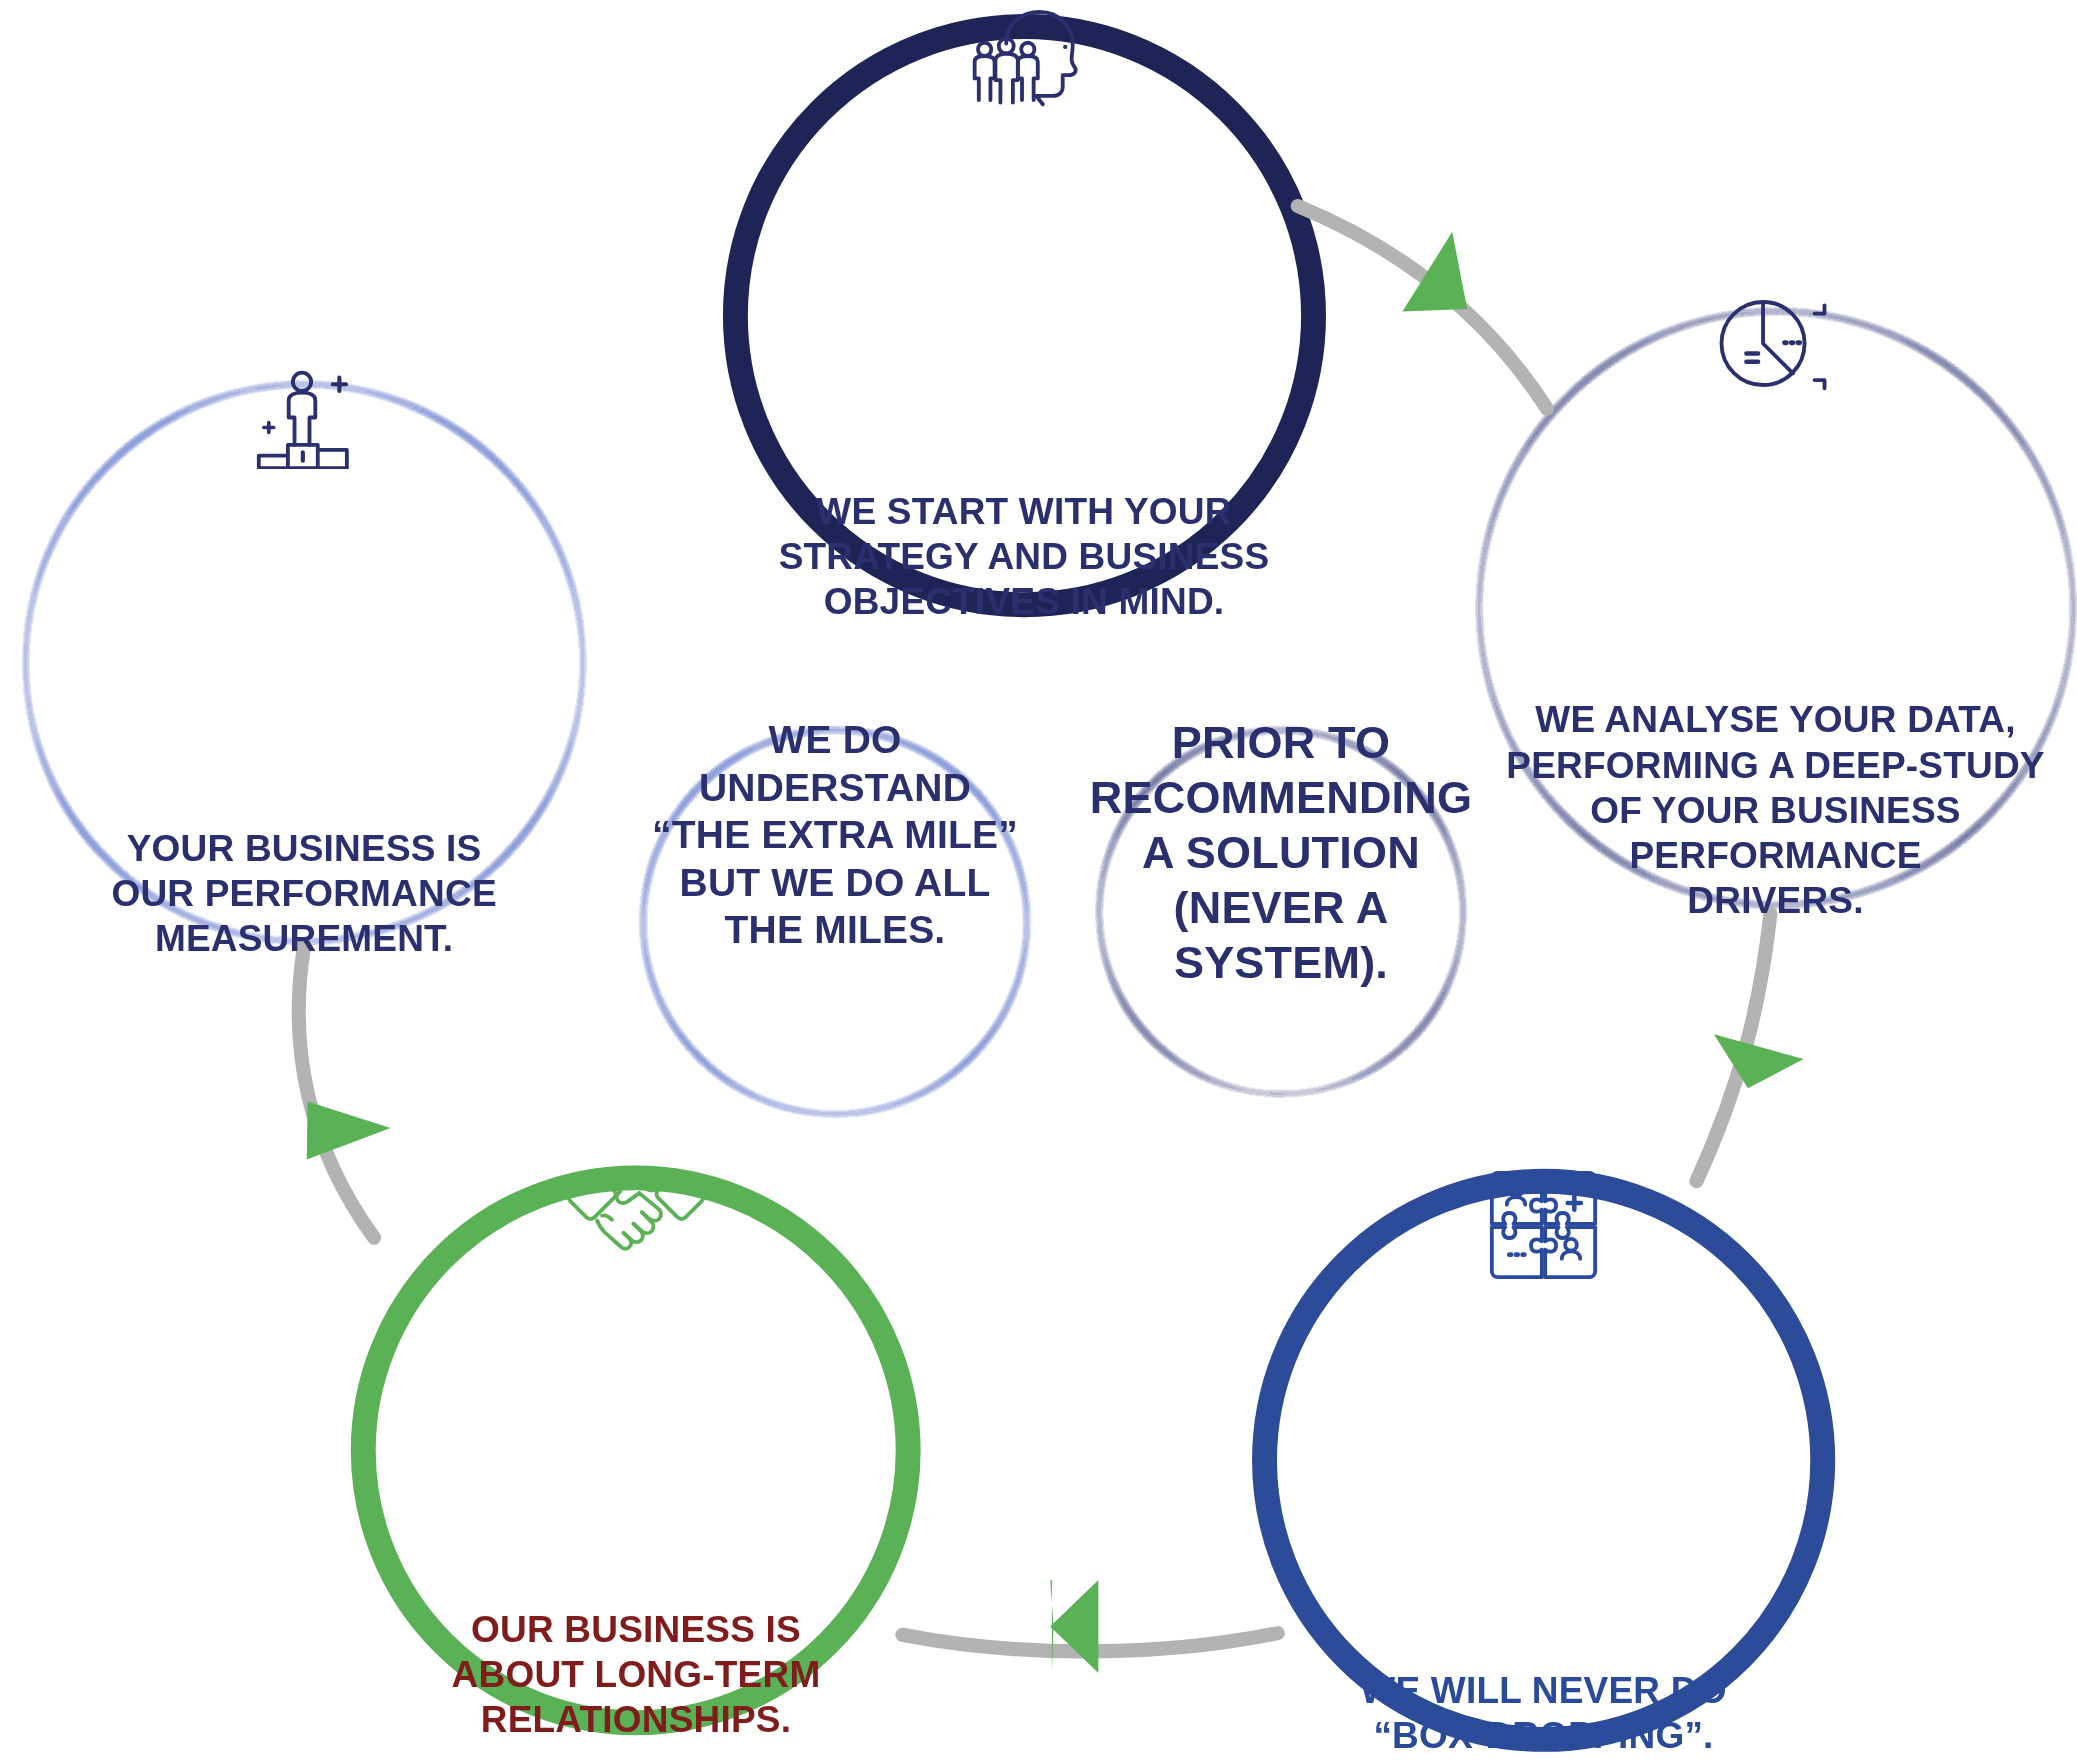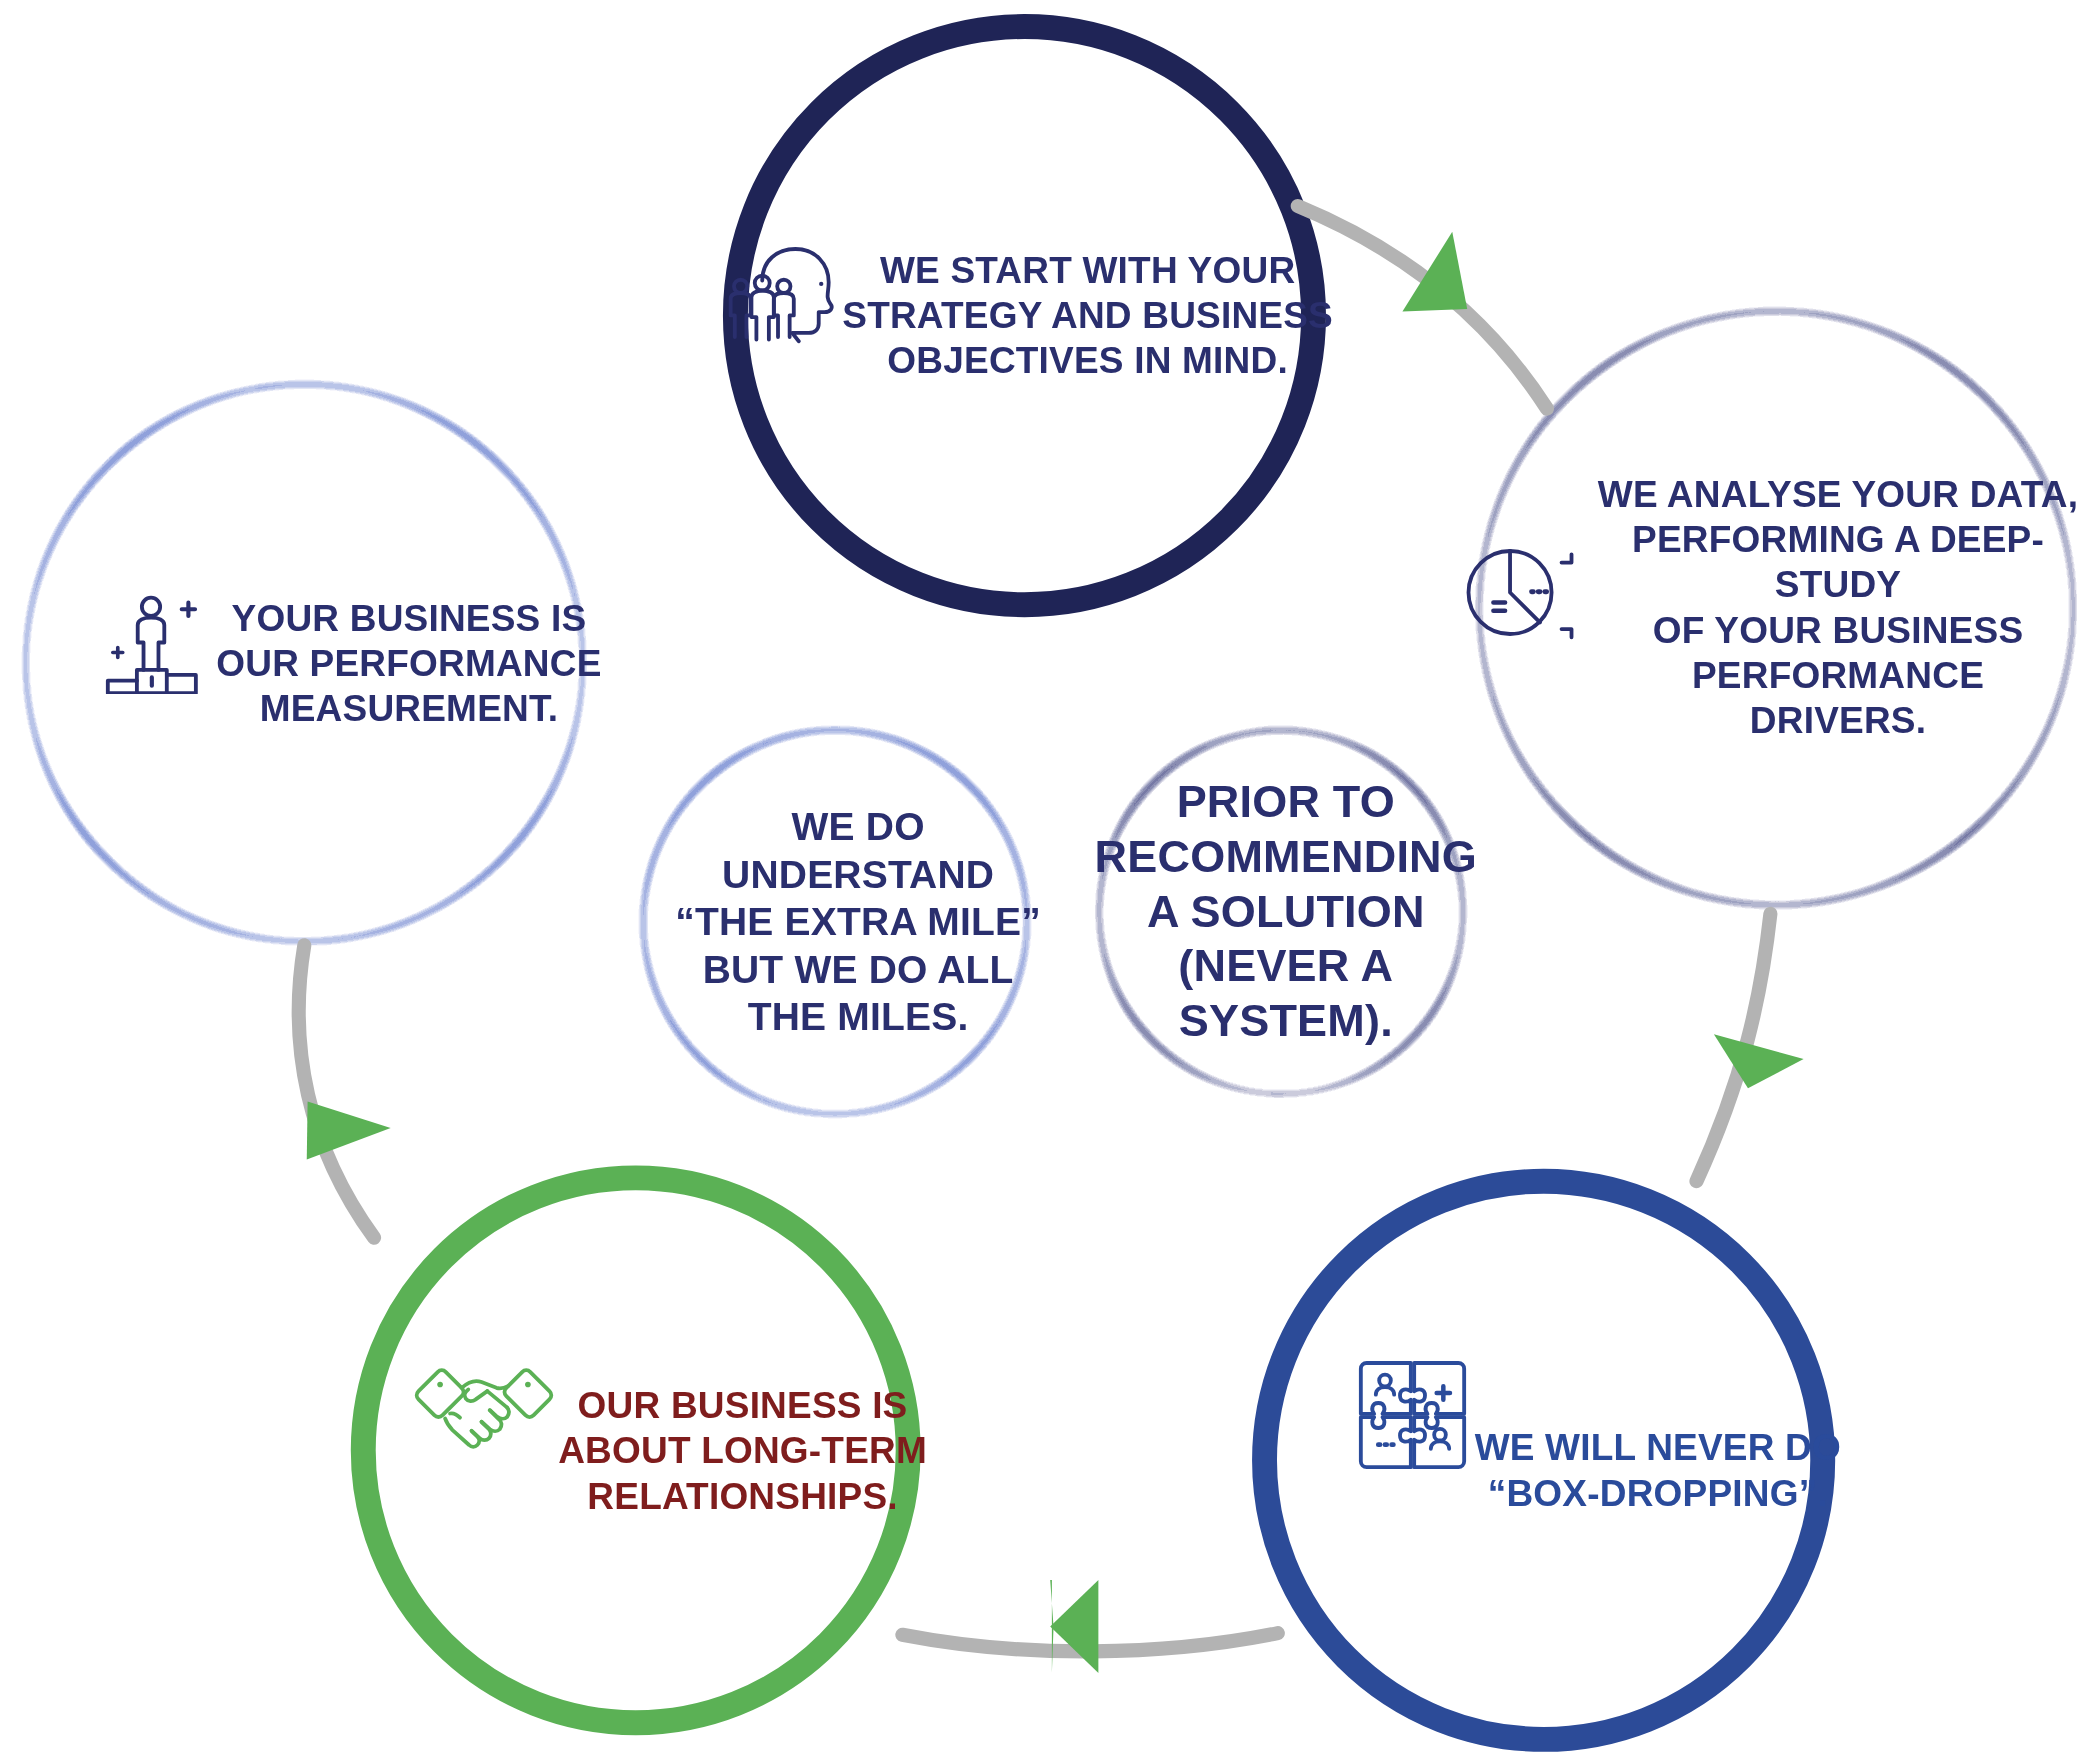--- a/index.html
+++ b/index.html
@@ -23,23 +23,23 @@
     top: 0;
     width: 2078px;
     height: 1761px;
   }
   #arrows-svg { pointer-events: none; }
 
   .node {
     position: absolute;
     box-sizing: border-box;
     display: flex;
-    flex-direction: row;
+    flex-direction: column;
     align-items: center;
-    justify-content: flex-end;
+    justify-content: space-between;
     text-align: center;
     border-radius: 50%;
   }
   .node-icon {
     display: block;
     line-height: 0;
   }
   .node-text {
     font-weight: 700;
     letter-spacing: 0.2px;

